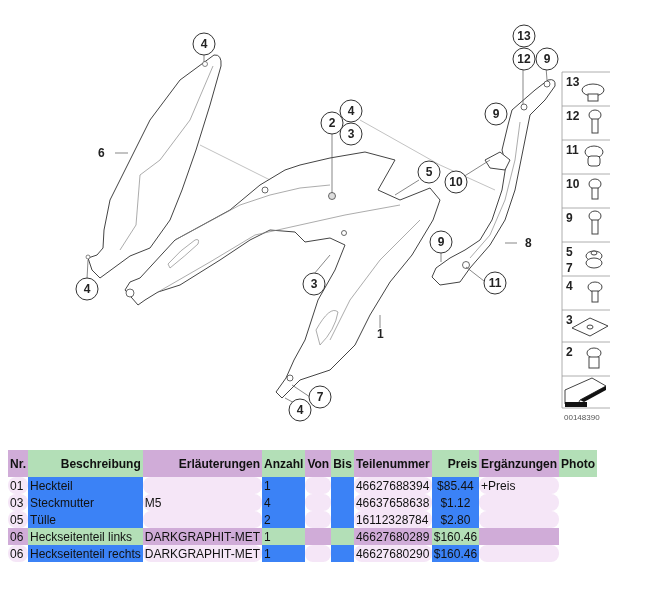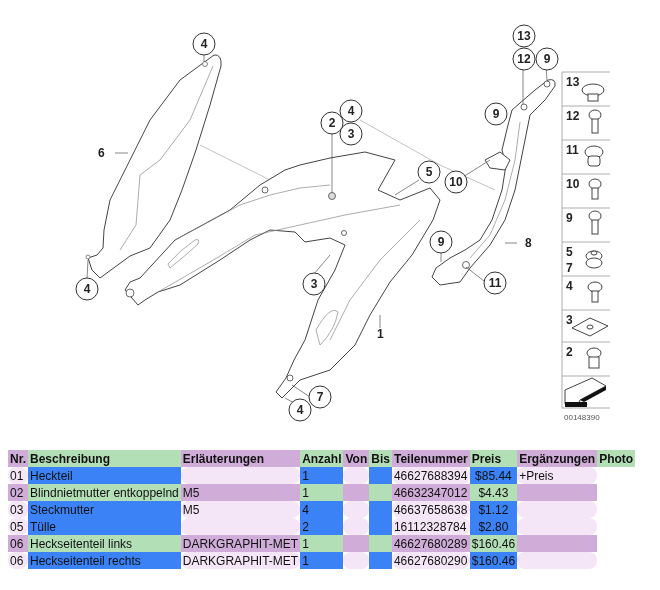--- a/index.html
+++ b/index.html
@@ -11,21 +11,21 @@
   .plain-label { font-family:"Liberation Sans", sans-serif; font-size:12px; font-weight:bold; fill:#222; }
   .part { fill:#fff; stroke:#444; stroke-width:1; }
   .inner { fill:none; stroke:#888; stroke-width:0.7; }
   .lead { fill:none; stroke:#555; stroke-width:0.7; }
   .dash { fill:none; stroke:#999; stroke-width:0.6; }
   .legend-num { font-family:"Liberation Sans", sans-serif; font-size:12px; font-weight:bold; fill:#222; }
   .img-id { font-family:"Liberation Sans", sans-serif; font-size:8px; fill:#555; }
 
   #parts-table { position:absolute; left:8px; top:450px; border-collapse:collapse;
                  font-family:"Liberation Sans", sans-serif; font-size:12px; color:#111; }
-  #parts-table th { font-weight:bold; color:#111; padding:0 2px; height:17px; white-space:nowrap; text-align:left; }
+  #parts-table th { font-weight:bold; color:#111; padding:0 2px; height:27px; white-space:nowrap; text-align:right; }
   #parts-table td { padding:0 2px; height:17px; white-space:nowrap; }
   #parts-table th.g { background:#b3dfb7; }
   #parts-table th.p { background:#d0acd8; }
   
   tr.odd td.g { background:#3b82f6; }
   tr.odd td.p { background:#f5e6f7;border-radius:8px; }
   
   tr.even td.g { background:#b3dfb7; }
   tr.even td.p { background:#d0acd8; }
   td.num { text-align:left; }
@@ -266,32 +266,20 @@
         <td class="g">Heckteil</td>
         <td class="p"></td>
         <td class="g">1</td>
         <td class="p"></td>
         <td class="g"></td>
         <td class="p">46627688394</td>
         <td class="g right">$85.44</td>
         <td class="p">+Preis</td>
         <td class="blank"></td>
       </tr>
-      <tr class="even">
-        <td class="p num">02</td>
-        <td class="g">Blindnietmutter entkoppelnd</td>
-        <td class="p">M5</td>
-        <td class="g">1</td>
-        <td class="p"></td>
-        <td class="g"></td>
-        <td class="p">46632347012</td>
-        <td class="g right">$4.43</td>
-        <td class="p"></td>
-        <td class="blank"></td>
-      </tr>
       <tr class="odd">
         <td class="p num">03</td>
         <td class="g">Steckmutter</td>
         <td class="p">M5</td>
         <td class="g">4</td>
         <td class="p"></td>
         <td class="g"></td>
         <td class="p">46637658638</td>
         <td class="g right">$1.12</td>
         <td class="p"></td>

